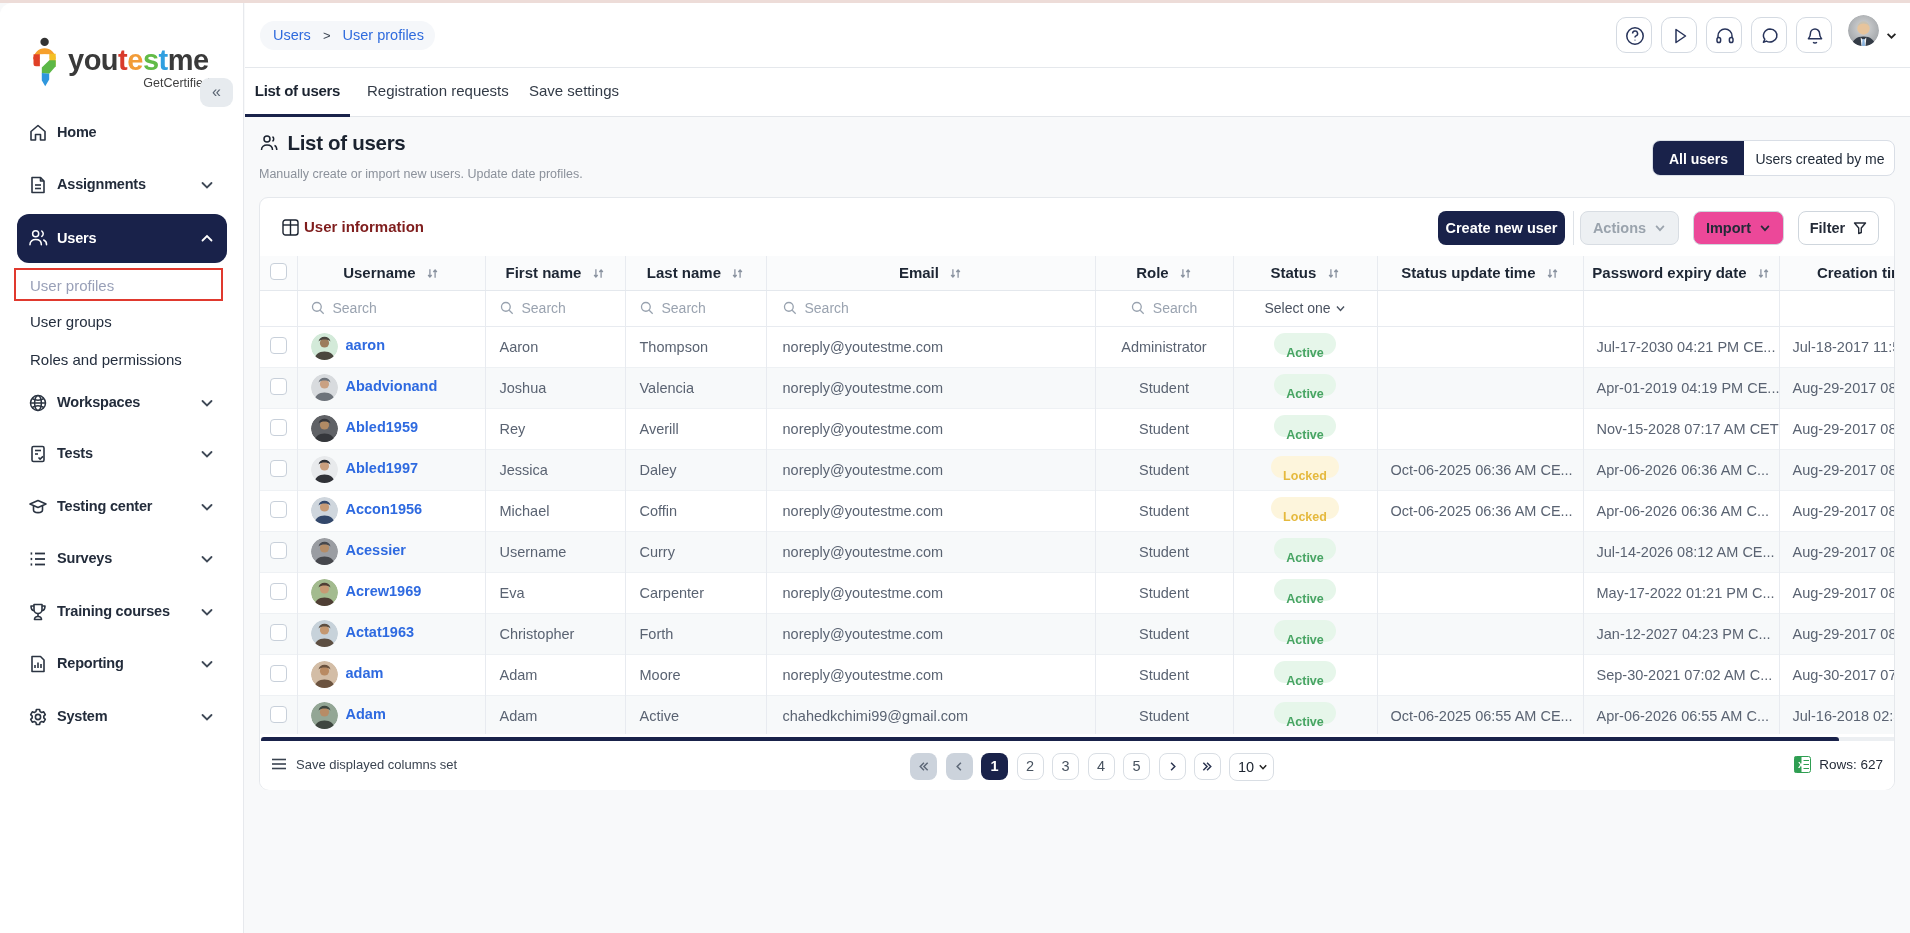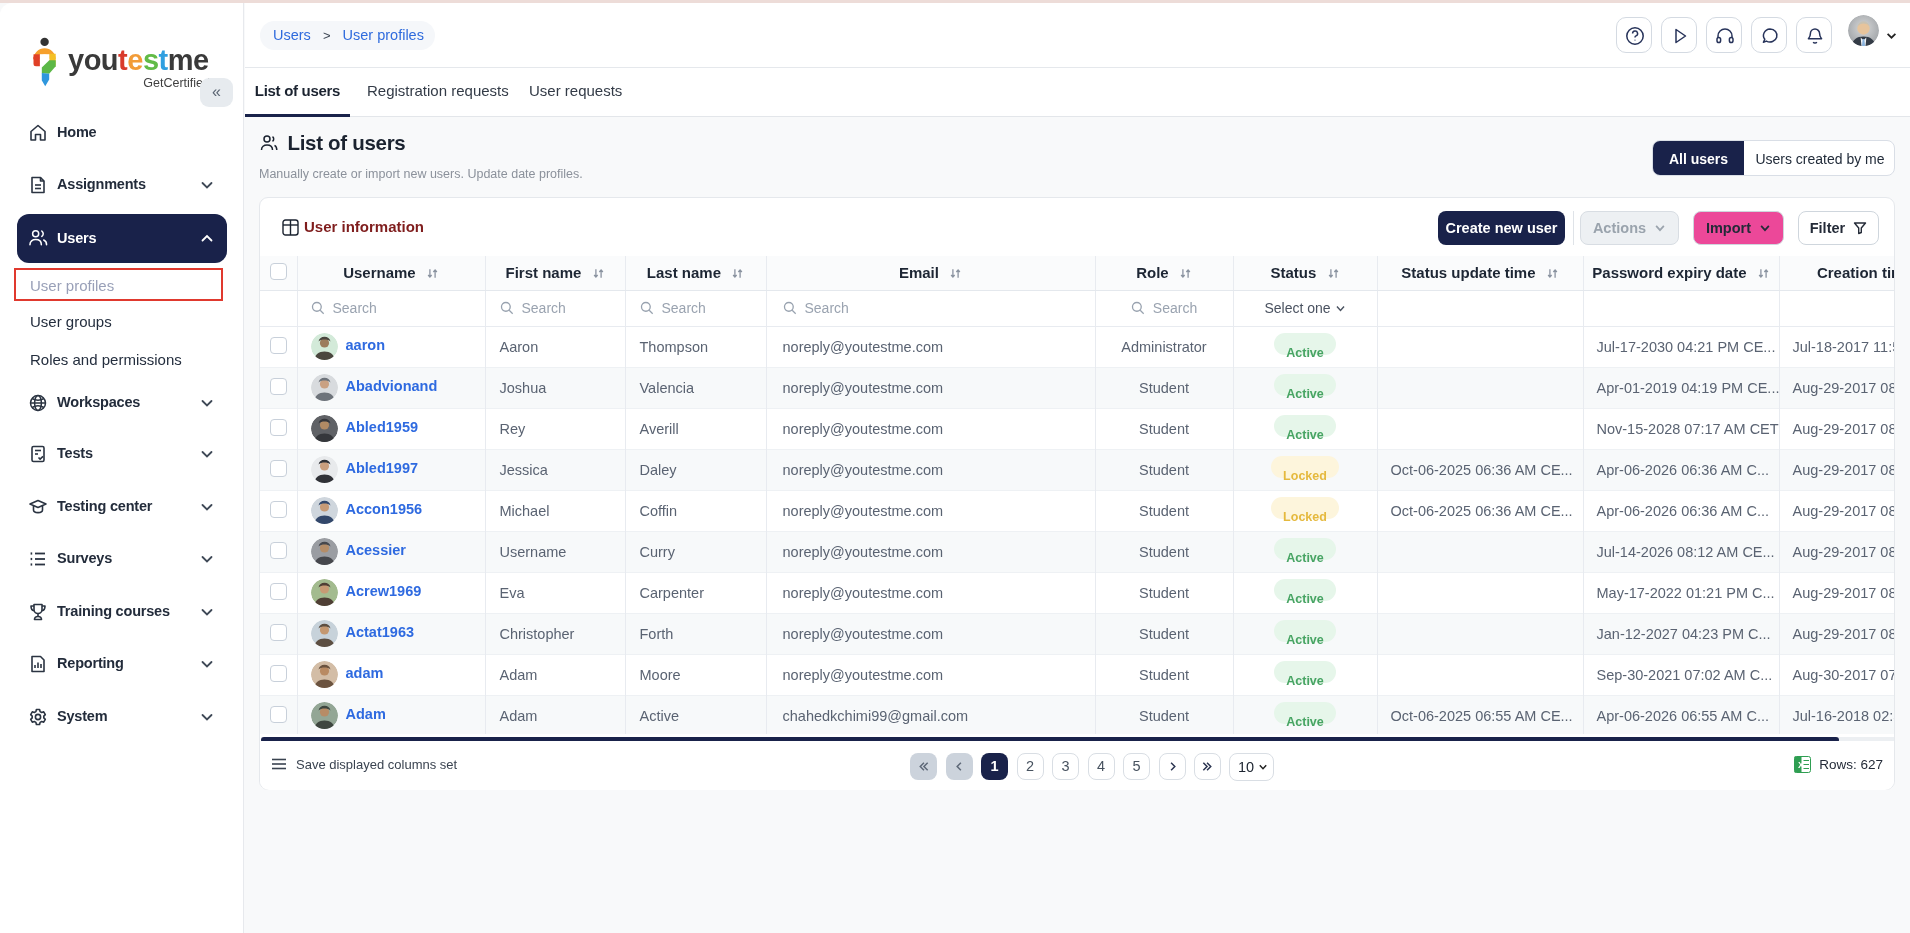--- a/index.html
+++ b/index.html
@@ -277,21 +277,21 @@
     </svg>
   </div>
   <svg style="position:absolute;left:1640px;top:26px" width="13" height="13" viewBox="0 0 15 15" fill="none" stroke="#222" stroke-width="2">
       <path d="M3 5.5 L7.5 10 L12 5.5"></path>
     </svg>
 </header>
 
 <nav class="tabsrow">
   <div class="tab tab1">List of users</div>
   <div class="tab tab2">Registration requests</div>
-  <div class="tab tab3">User requests</div>
+  <div class="tab tab3">Save settings</div>
 </nav>
 
 <div class="content">
   <div class="h1row">
     <svg width="20" height="20" viewBox="0 0 20 20" fill="none" stroke="#1b2330" stroke-width="1.5" style="vertical-align:middle">
         <circle cx="8" cy="6" r="3"></circle>
         <path d="M2.5 17 c0-3.2 2.4-5 5.5-5 s5.5 1.8 5.5 5"></path>
         <path d="M13.5 3.6 a3 3 0 0 1 0 4.8"></path>
         <path d="M15.5 12.4 c1.6.8 2.3 2.3 2.3 4.6"></path>
       </svg>

